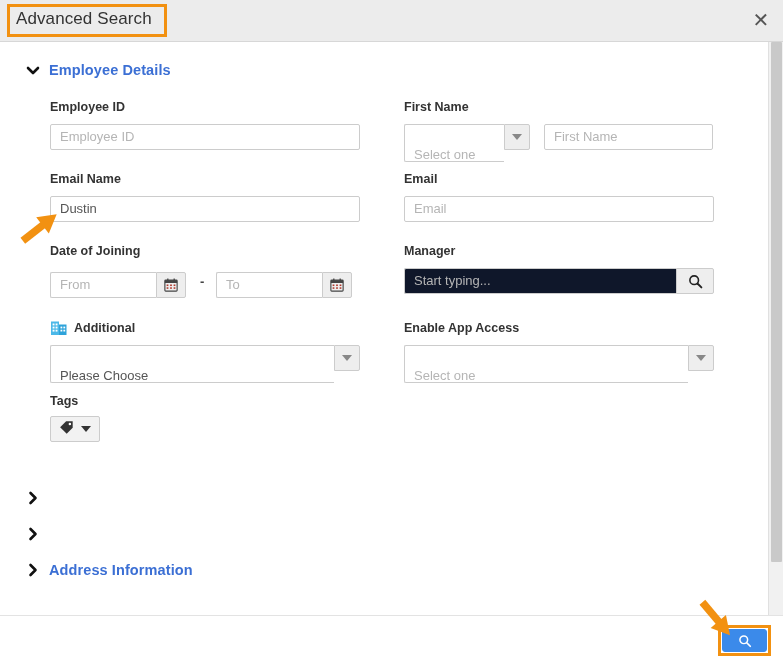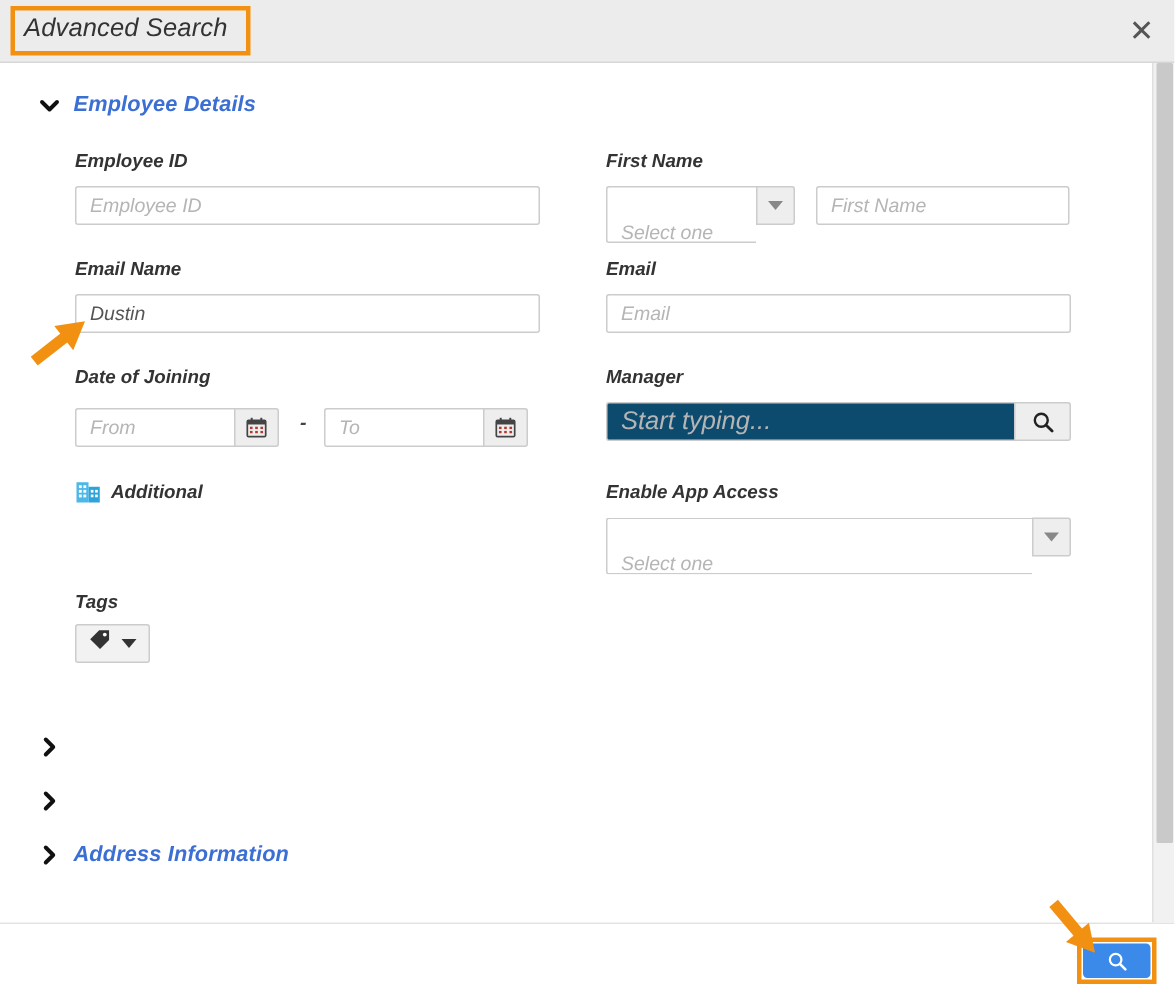--- a/index.html
+++ b/index.html
@@ -9,21 +9,20 @@
     background: #ffffff;
     font-family: "Liberation Sans", sans-serif;
     overflow: hidden;
   }
 
   #app {
     position: relative;
     width: 695px;
     height: 663px;
     background: #ffffff;
-    font-style: italic;
   }
 
   
   .modal-header {
     position: absolute;
     left: 0; top: 0;
     width: 783px; height: 42px;
     background: #ececec;
     border-bottom: 1px solid #d7d7d7;
   }
@@ -187,22 +186,22 @@
     font-weight: bold;
     color: #444444;
   }
 
   
   .searchgrp { position: absolute; height: 26px; display: flex; }
   .searchgrp .stxt {
     flex: 1 1 auto;
     border: 1px solid #cccccc;
     border-right: none;
-    background: #0c4a6e;
-    font-size: 17px;
+    background: #0f172a;
+    font-size: 13px;
     color: #b5b5b5;
     padding: 0 9px;
     line-height: 24px;
     border-radius: 2px 0 0 2px;
   }
   .searchgrp .sbtn {
     flex: none;
     width: 38px;
     border: 1px solid #cccccc;
     background: #eeeeee;
@@ -370,20 +369,26 @@
           <rect x="2.6" y="11.7" width="1.9" height="1.9"></rect>
             <rect x="5.6" y="11.7" width="1.9" height="1.9"></rect>
           <rect x="10.5" y="8.6" width="1.8" height="1.8"></rect>
             <rect x="13.4" y="8.6" width="1.8" height="1.8"></rect>
           <rect x="10.5" y="11.7" width="1.8" height="1.8"></rect>
             <rect x="13.4" y="11.7" width="1.8" height="1.8"></rect>
         </g>
       </svg>
     </div>
     <div class="field-label" style="left:74px; top:279px;">Additional</div>
+    <div class="select" style="left:50px; top:303px; width:310px;">
+      <div class="sel-text" style="color:#555555;">Please Choose</div>
+      <div class="sel-caret">
+        <span class="caret-tri"></span>
+      </div>
+    </div>
 
     <div class="field-label" style="left:404px; top:279px;">Enable App Access</div>
     <div class="select" style="left:404px; top:303px; width:310px;">
       <div class="sel-text">Select one</div>
       <div class="sel-caret">
         <span class="caret-tri"></span>
       </div>
     </div>
 
     <div class="field-label" style="left:50px; top:352px;">Tags</div>

